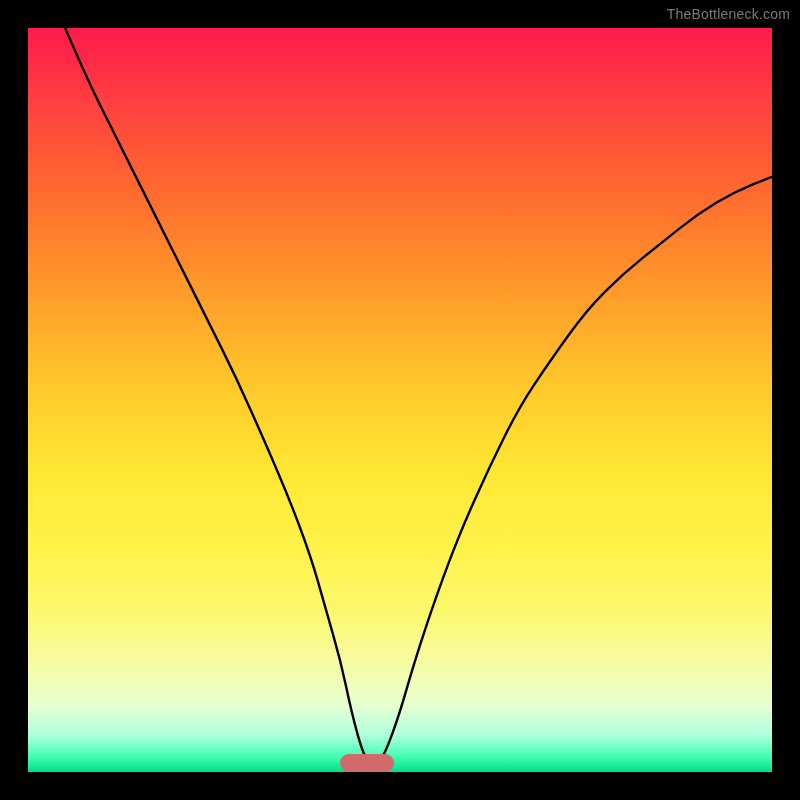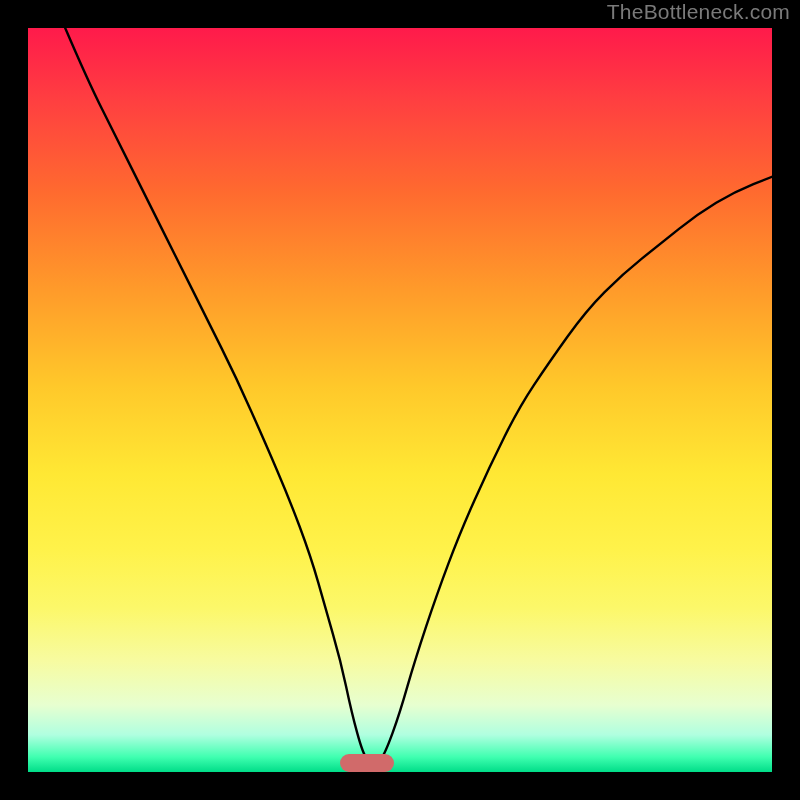--- a/index.html
+++ b/index.html
@@ -48,24 +48,24 @@
     pointer-events: none;
   }
   .marker {
     position: absolute;
     background: #d16a6a;
     border-radius: 10px;
     transform: translate(-50%, -50%);
   }
   .watermark {
     position: absolute;
-    top: 0;
+    top: 6px;
     right: 10px;
     color: #7a7a7a;
-    font-size: 21px;
+    font-size: 14px;
     font-weight: 400;
     letter-spacing: 0.2px;
     text-align: right;
   }
 </style>
 </head>
 <body>
 
 <div class="frame">
 

